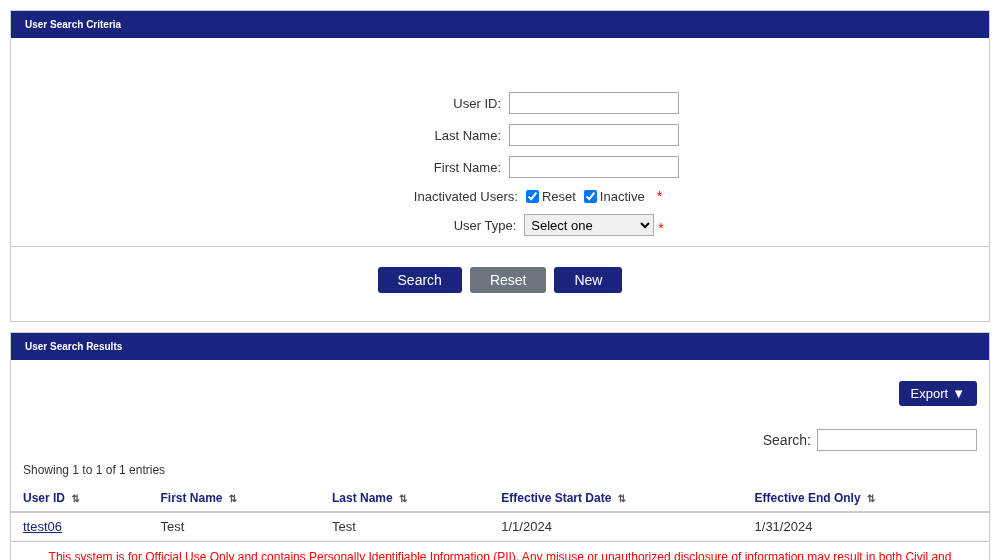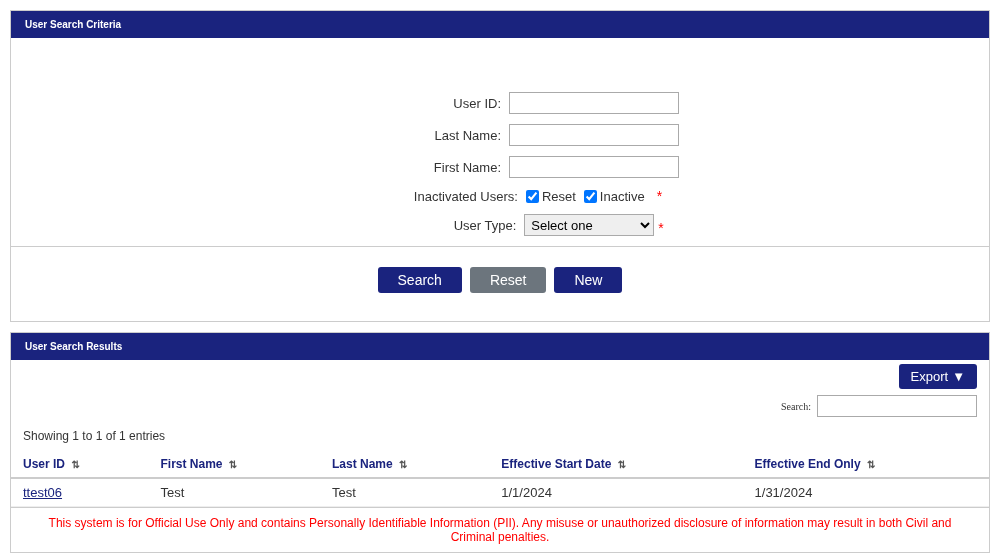--- a/index.html
+++ b/index.html
@@ -113,21 +113,21 @@
     }
 
     .results-panel {
       border: 1px solid #ccc;
       margin: 10px;
     }
 
     .results-toolbar {
       display: flex;
       justify-content: flex-end;
-      padding: 4px 12px;
+      padding: 21px 12px;
       gap: 10px;
     }
 
     .export-btn {
       background: #1a237e;
       color: #fff;
       border: none;
       padding: 5px 12px;
       font-size: 13px;
       cursor: pointer;
@@ -139,22 +139,21 @@
 
     .search-row {
       display: flex;
       justify-content: flex-end;
       align-items: center;
       padding: 2px 12px 8px 12px;
       gap: 6px;
     }
 
     .search-row label {
-      font-size: 10px;
-      font-family: Liberation Serif, serif;
+      font-size: 14px;
     }
 
     .search-row input {
       height: 22px;
       border: 1px solid #aaa;
       font-size: 13px;
       padding: 2px 4px;
       width: 160px;
     }
 

